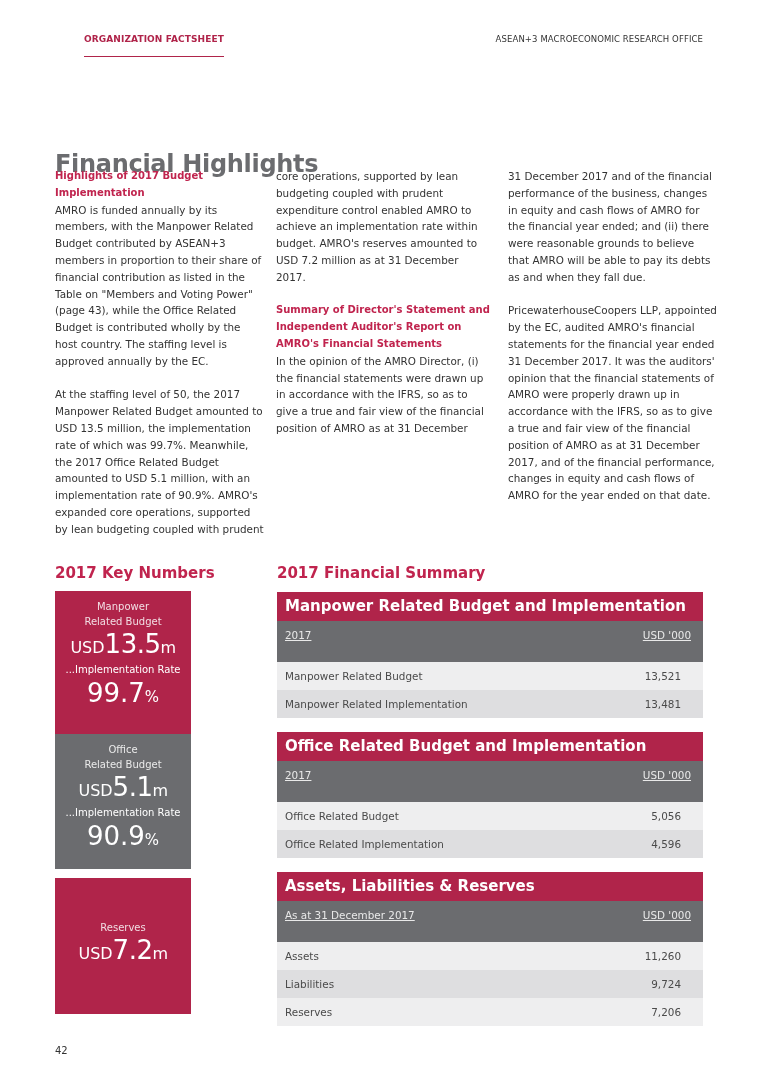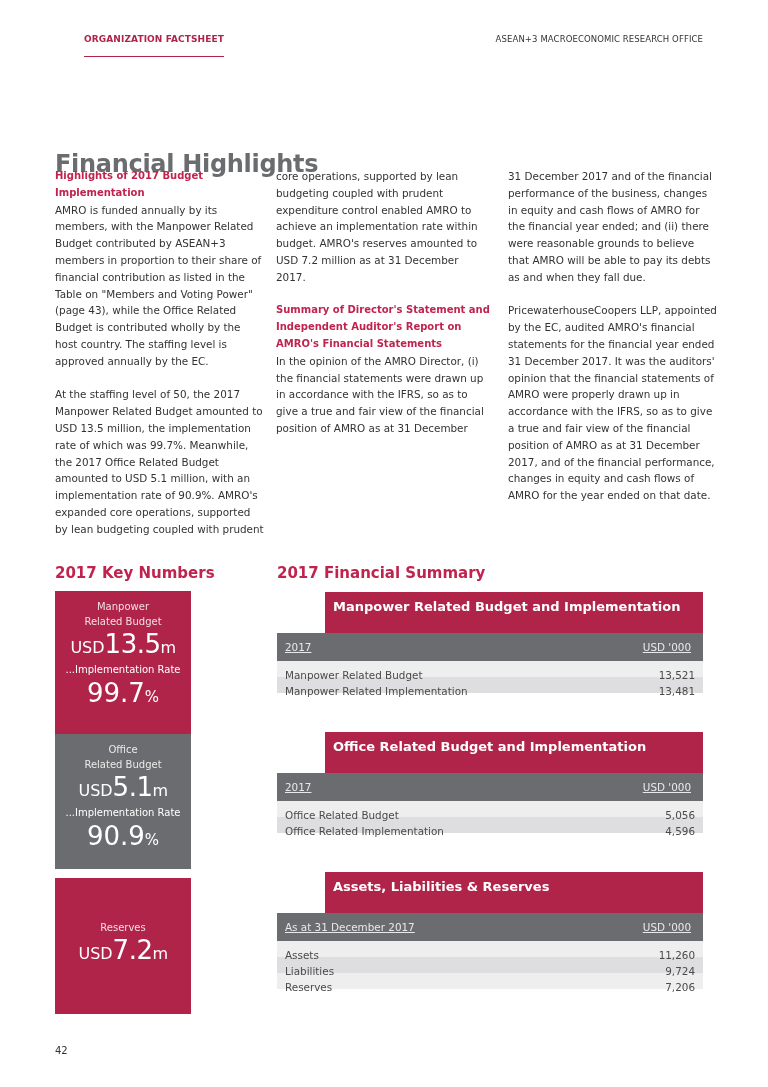--- a/index.html
+++ b/index.html
@@ -26,24 +26,24 @@
   .kbox .lbl { font-size: 10px; line-height: 15px; color: #f2dde3; }
   .kbox.grey .lbl { color: #eaeaea; }
   .kbox .big { font-size: 26px; line-height: 30px; font-weight: normal; letter-spacing: -0.5px; }
   .kbox .big .pre { font-size: 16px; letter-spacing: 0; }
   .kbox .big .suf { font-size: 16px; }
   .kbox .rate { font-size: 10px; line-height: 14px; text-align: center; }
   .kbox .pct { font-size: 26px; line-height: 32px; }
   .kbox .pct .suf { font-size: 15px; }
 
   .tbl { position: absolute; left: 277px; width: 426px; font-size: 10.4px; }
-  .tbl .th { background: #b0244a; color: #fff; font-weight: bold; height: 41px; line-height: 29px; padding-left: 8px; font-size: 13px; margin-left: 48px; }
-  .tbl .sub { background: #6b6c6f; color: #e9e9e9; height: 28px; line-height: 28px; padding: 0 12px 0 8px; display: flex; justify-content: space-between; }
+  .tbl .th { background: #b0244a; color: #fff; font-weight: bold; height: 29px; line-height: 29px; padding-left: 8px; font-size: 15px; }
+  .tbl .sub { background: #6b6c6f; color: #e9e9e9; height: 41px; line-height: 28px; padding: 0 12px 0 8px; display: flex; justify-content: space-between; }
   .tbl .sub span { text-decoration: underline; }
-  .tbl .row { height: 16px; line-height: 28px; padding: 0 8px 0 8px; display: flex; justify-content: space-between; color: #4a4a4a; }
+  .tbl .row { height: 28px; line-height: 28px; padding: 0 22px 0 8px; display: flex; justify-content: space-between; color: #4a4a4a; }
   .tbl .row:nth-child(odd) { background: #eeeeef; }
   .tbl .row:nth-child(even) { background: #dedee0; }
 
   .pagenum { position: absolute; left: 55px; top: 1045px; font-size: 10px; color: #333; }
 </style>
 </head>
 <body>
 
 <div class="hdr-left">ORGANIZATION FACTSHEET</div>
 <div class="hdr-right">ASEAN+3 MACROECONOMIC RESEARCH OFFICE</div>

